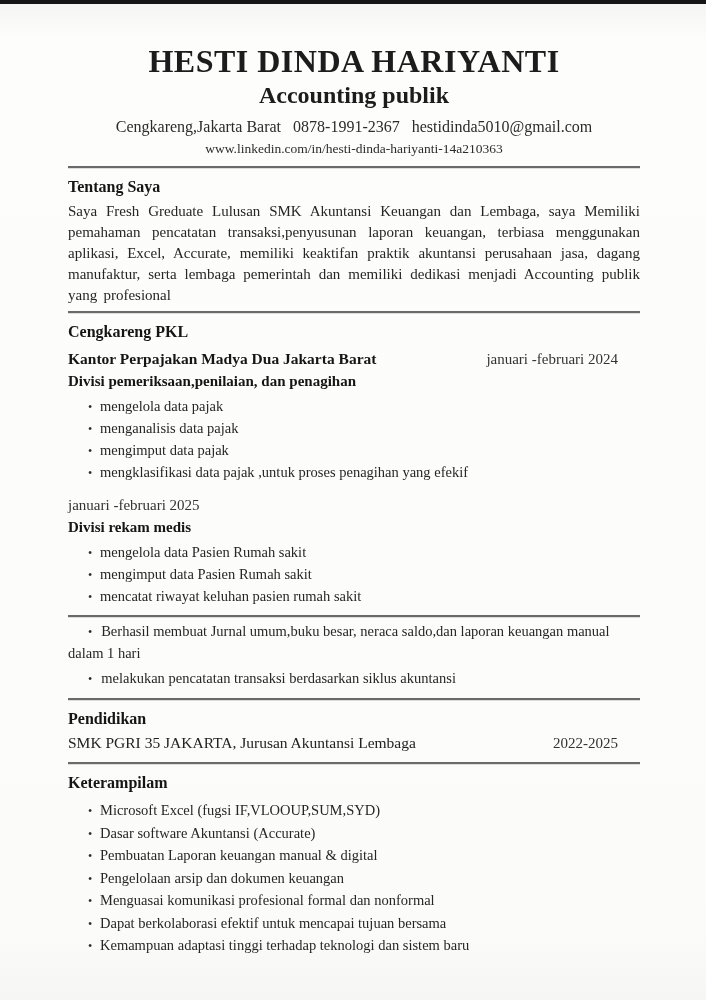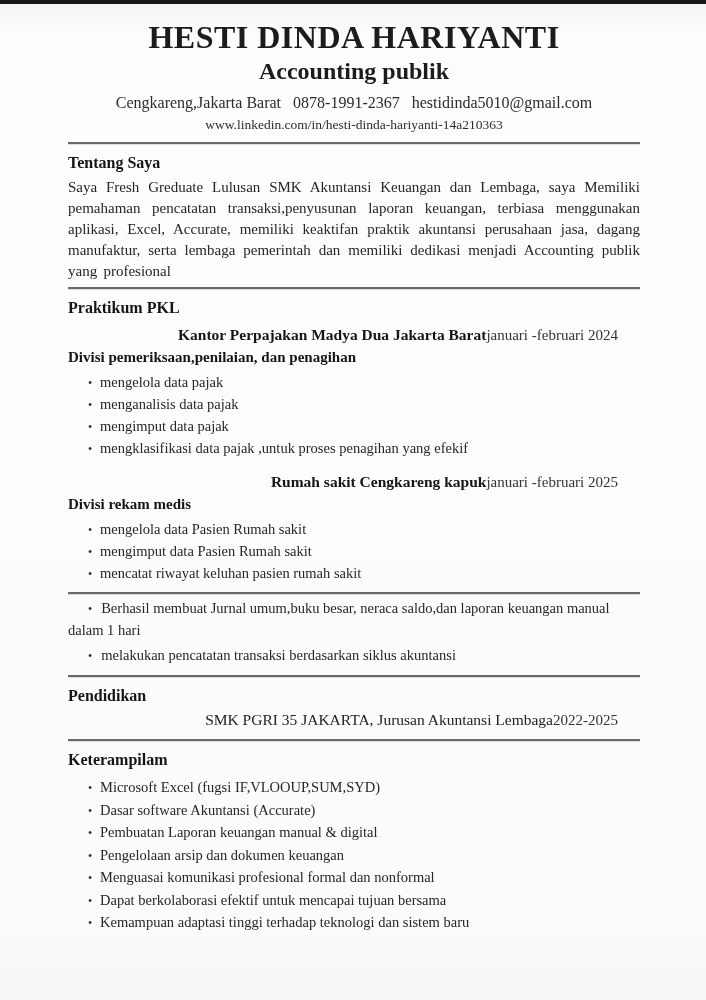--- a/index.html
+++ b/index.html
@@ -8,36 +8,36 @@
     width:706px;height:1000px;
     margin:0 auto;
     background:linear-gradient(180deg,#f4f4f2 0%,#fdfdfc 4%,#fcfcfb 60%,#fbfbf9 93%,#f6f6f4 100%);
     overflow:hidden;
     font-family:"Liberation Serif","DejaVu Serif",serif;
     color:#262626;
   }
   .topbar{position:absolute;top:0;left:0;width:706px;height:4px;background:#161616;}
   .content{position:absolute;top:4px;left:68px;width:572px;}
   
-  .hdr{text-align:center;padding-top:16px;}
+  .hdr{text-align:center;padding-top:40px;}
   .name{font-size:32px;font-weight:bold;letter-spacing:.5px;line-height:34px;color:#1c1c1c;}
   .jobtitle{font-size:24px;font-weight:bold;line-height:26px;margin-top:4px;color:#1c1c1c;}
   .contact{font-size:16px;line-height:16px;margin-top:11px;color:#2b2b2b;}
   .contact span{margin:0 4px;}
   .linkedin{font-size:13.5px;line-height:16px;margin-top:6px;color:#2b2b2b;}
   
   .rule{height:2px;background:#6a6a6a;margin-top:9px;box-shadow:0 1px 0 rgba(0,0,0,.12);}
   .rule.r2{margin-top:5px;}
   .rule.r3{margin-top:7px;}
   .rule.r4{margin-top:8px;}
   .rule.r5{margin-top:10px;}
   
   .sec-h{font-size:16px;font-weight:bold;line-height:19px;margin-top:9px;color:#151515;}
   .about{font-size:15px;line-height:21px;text-align:justify;margin-top:5px;word-spacing:2.5px;}
-  .row{display:flex;justify-content:flex-end;align-items:baseline;margin-top:9px;}
+  .row{display:flex;justify-content:space-between;align-items:baseline;margin-top:9px;}
   .org{font-size:15.5px;font-weight:bold;line-height:18px;color:#151515;}
   .date{font-size:15px;color:#333;padding-right:22px;white-space:nowrap;}
   .division{font-size:15px;font-weight:bold;line-height:18px;margin-top:4px;color:#151515;}
   .blist{margin-top:6px;}
   .bullet{display:flex;align-items:baseline;line-height:21px;font-size:14.5px;}
   .bullet .dot{width:12px;margin-left:20px;flex:0 0 auto;font-size:12px;color:#2a2a2a;}
   .bullet .btxt{flex:1;}
   .entry2{margin-top:13px;}
   .subhead{font-size:14.5px;font-weight:bold;line-height:17px;margin-top:4px;color:#151515;}
   .pbullet{font-size:14.5px;line-height:21px;margin:0;margin-top:4px;text-indent:20px;}
@@ -68,21 +68,21 @@
     <div class="rule"></div>
 
     <div>
       <div class="sec-h">Tentang Saya</div>
       <div class="about">Saya Fresh Greduate Lulusan SMK Akuntansi Keuangan dan Lembaga, saya Memiliki pemahaman pencatatan transaksi,penyusunan laporan keuangan, terbiasa menggunakan aplikasi, Excel, Accurate, memiliki keaktifan praktik akuntansi perusahaan jasa, dagang manufaktur, serta lembaga pemerintah dan memiliki dedikasi menjadi Accounting publik yang profesional</div>
     </div>
 
     <div class="rule r2"></div>
 
     <div>
-      <div class="sec-h">Praktikum PKL</div>
+      <div class="sec-h">Cengkareng PKL</div>
 
       <div>
         <div class="row">
           <span class="org">Kantor Perpajakan Madya Dua Jakarta Barat</span>
           <span class="date">januari -februari 2024</span>
         </div>
         <div class="division">Divisi pemeriksaan,penilaian, dan penagihan</div>
         <div class="blist">
           <div class="bullet">
               <span class="dot">•</span>
@@ -98,21 +98,20 @@
             </div>
           <div class="bullet">
               <span class="dot">•</span>
               <span class="btxt">mengklasifikasi data pajak ,untuk proses penagihan yang efekif</span>
             </div>
         </div>
       </div>
 
       <div class="entry2">
         <div class="row">
-          <span class="org">Rumah sakit Cengkareng kapuk</span>
           <span class="date">januari -februari 2025</span>
         </div>
         <div class="division">Divisi rekam medis</div>
         <div class="blist">
           <div class="bullet">
               <span class="dot">•</span>
               <span class="btxt">mengelola data Pasien Rumah sakit</span>
             </div>
           <div class="bullet">
               <span class="dot">•</span>

